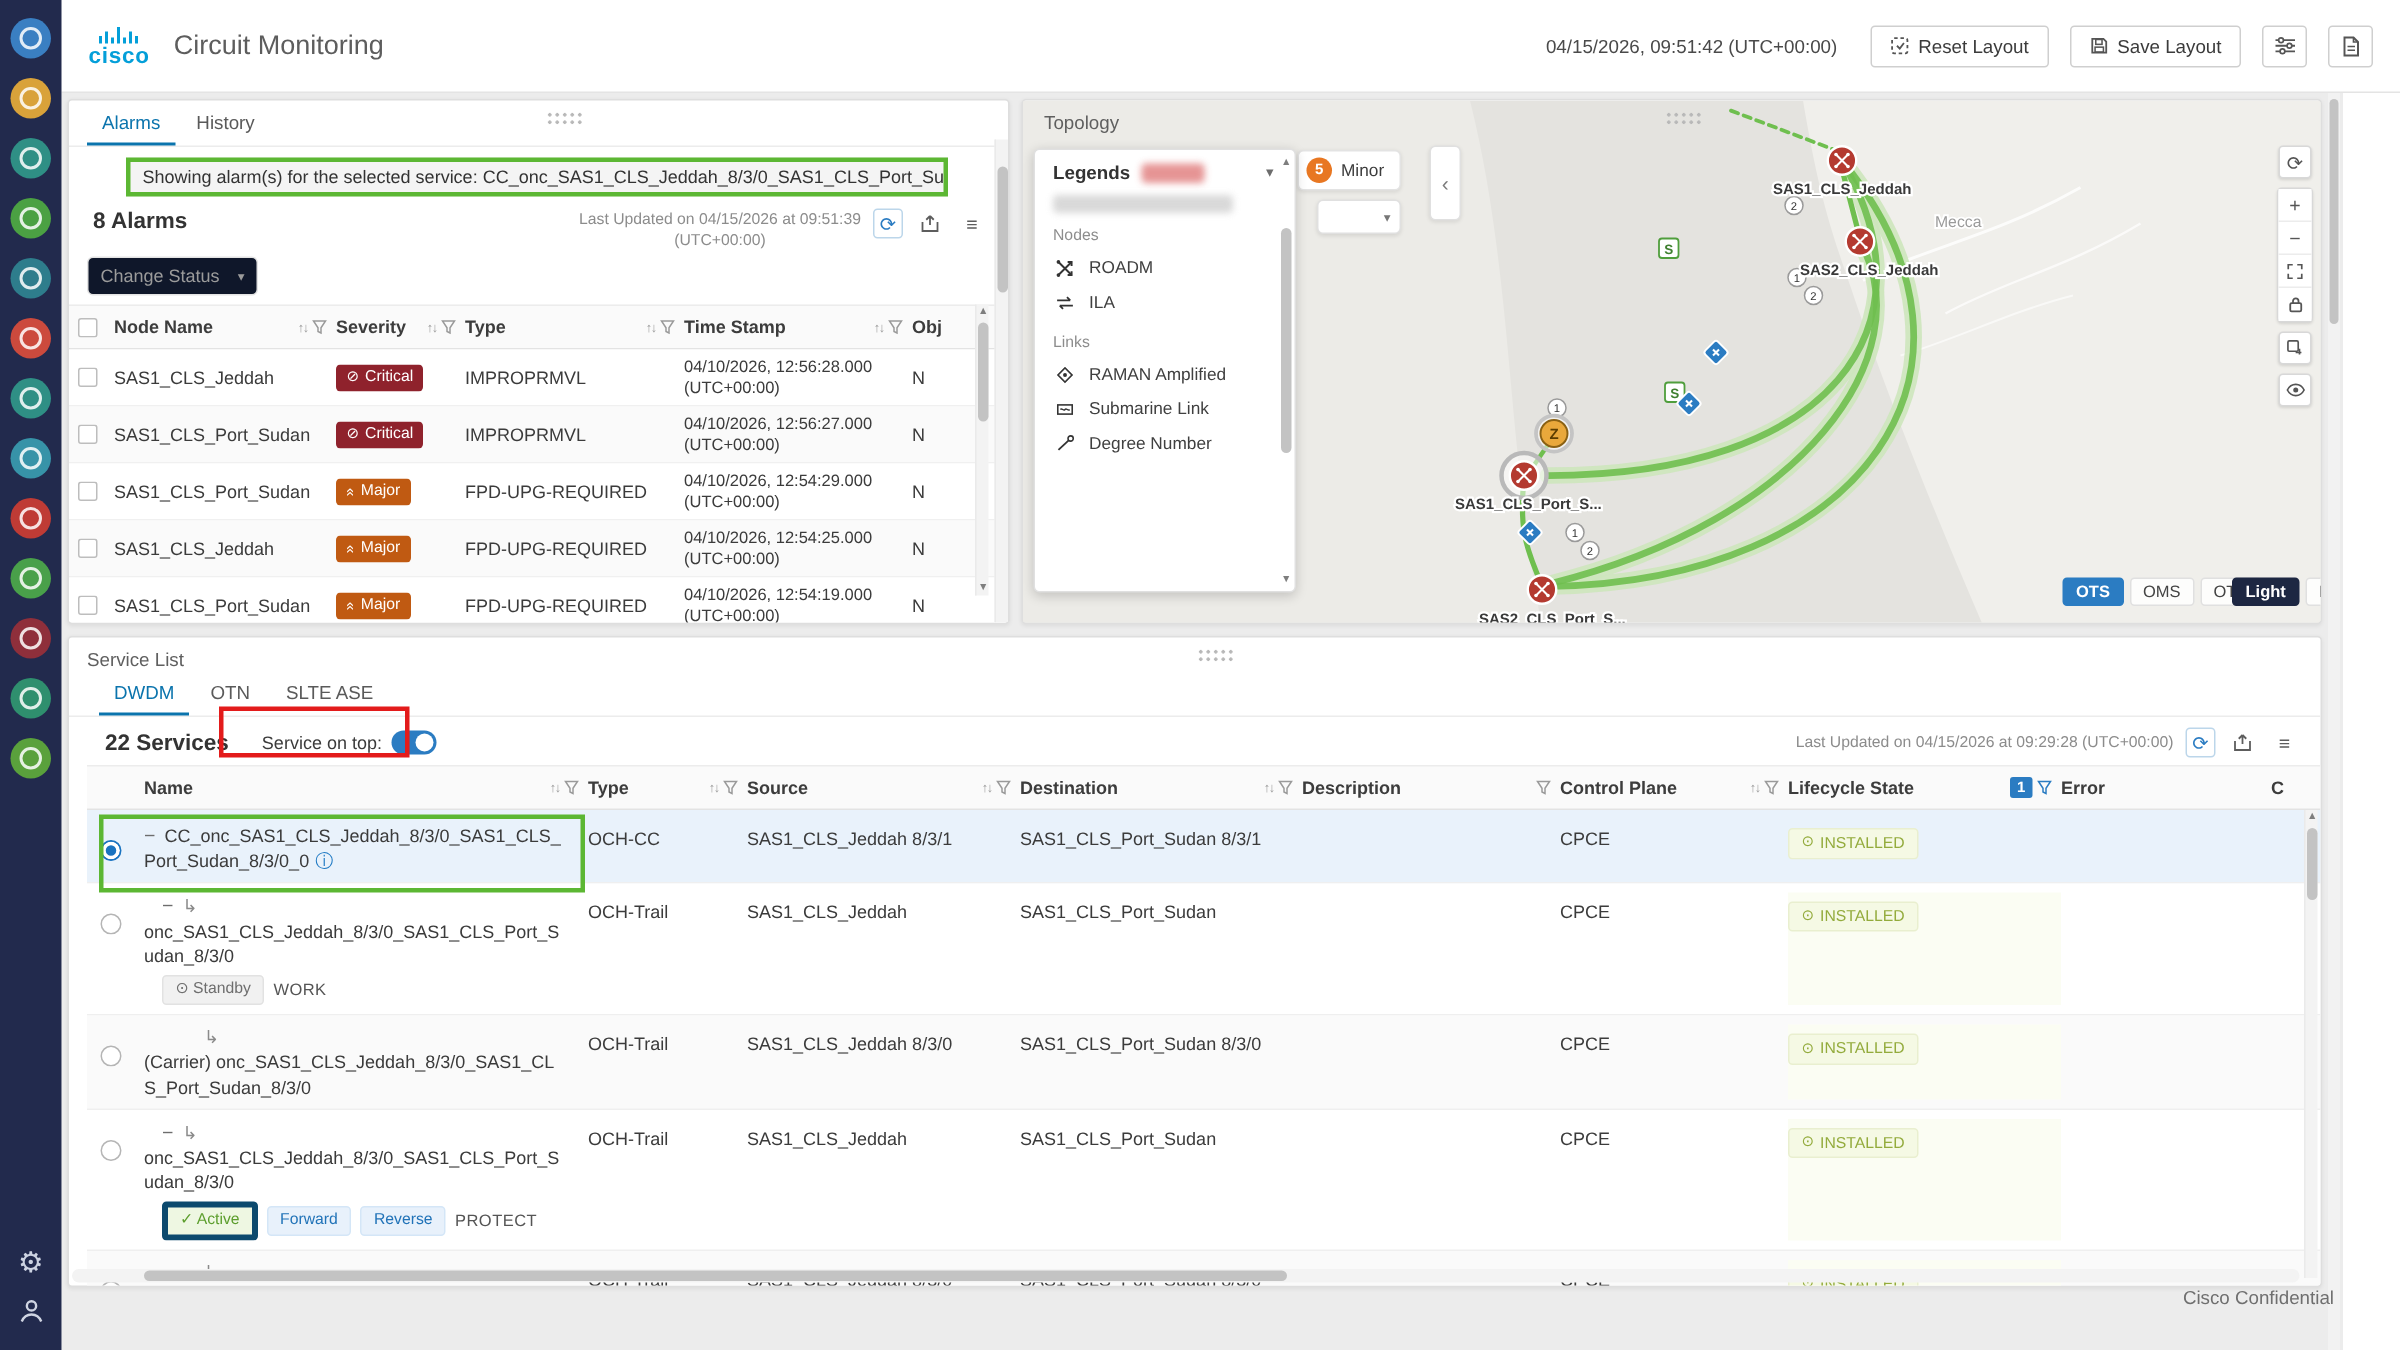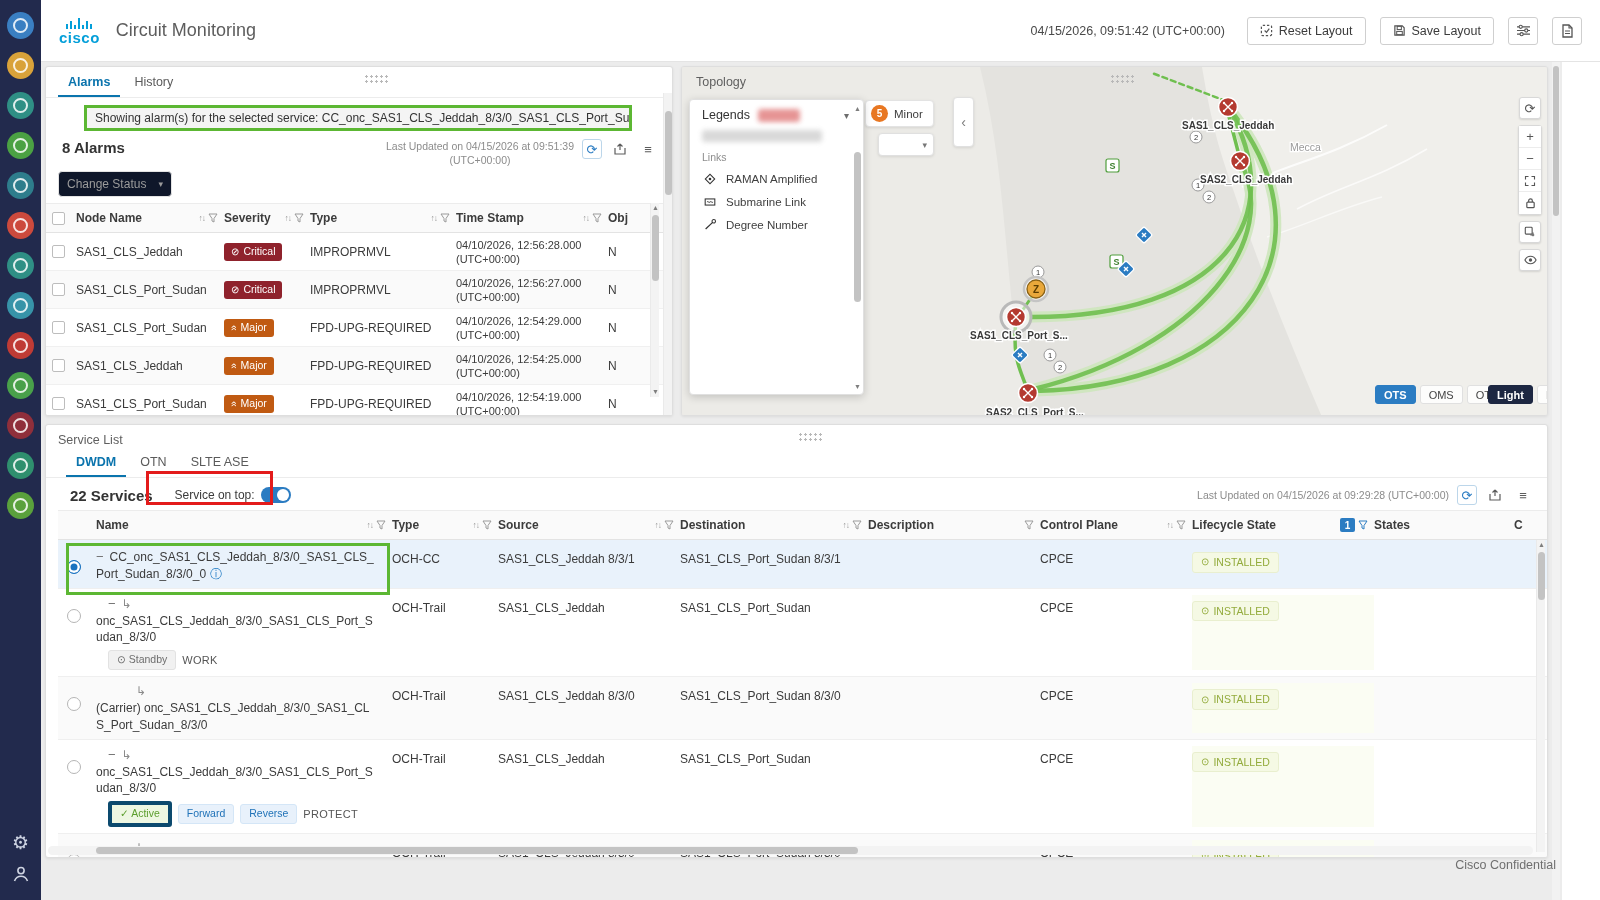--- a/index.html
+++ b/index.html
@@ -28,21 +28,21 @@
 
   
   .panel{position:absolute;background:#fff;border:1px solid #dedede;border-radius:3px;box-shadow:0 1px 3px rgba(0,0,0,.07)}
   .handle{position:absolute;top:7px;width:26px;height:9px;background-image:radial-gradient(#b8b8b8 1px,transparent 1.2px);background-size:5px 5px;cursor:grab}
   .ptitle{font-size:12.5px;color:#5f5f5f}
 
   
   .panel-alarms{left:45px;top:66px;width:628px;height:350px;overflow:hidden}
   .al-tabs{display:flex;gap:4px;padding:4px 12px 0;border-bottom:1px solid #ececec;position:relative}
   .tab{padding:4px 10px 6px;font-size:12.5px;color:#5a5a5a;cursor:pointer;border-bottom:2px solid transparent}
-  .tab.active{color:#0b74ad;font-weight:bold;border-bottom-color:#0b74ad}
+  .tab.active{color:#0b74ad;font-weight:normal;border-bottom-color:#0b74ad}
   .banner{margin:7px 40px 6px 38px;background:#f4f4f4;border:3px solid #5cb733;padding:3px 8px;font-size:12px;color:#333;white-space:nowrap;overflow:hidden}
   .al-meta{display:flex;align-items:flex-start;padding:2px 14px 0 16px}
   .count-lbl{font-size:15px;font-weight:bold;color:#333}
   .meta-right{margin-left:auto;display:flex;align-items:flex-start;gap:8px}
   .updated{font-size:10.5px;color:#8c8c8c;text-align:center;line-height:1.35}
   .mini-ic{width:20px;height:20px;border:1px solid transparent;border-radius:3px;display:inline-flex;align-items:center;justify-content:center;color:#5d5d5d;cursor:pointer;font-size:13px}
   .mini-ic.refresh{border-color:#bcd6ea;color:#2b7cc2}
   .select{height:26px;width:114px;background:#0f172a;border:1px solid #e3e3e3;border-radius:4px;color:#9b9b9b;font-size:12px;display:inline-flex;align-items:center;padding:0 8px;margin:4px 0 6px 12px;cursor:default}
   .select .chev{margin-left:auto;font-size:9px;color:#9b9b9b}
   .a-grid{display:grid;grid-template-columns:30px 148px 86px 146px 152px 40px;align-items:center}
@@ -67,21 +67,21 @@
   .sb-ar{position:absolute;left:0;width:9px;height:10px;font-size:7px;color:#7e7e7e;text-align:center;line-height:10px}
 
   
   .panel-topology{left:681px;top:66px;width:867px;height:350px;overflow:hidden}
   .topo-title{position:absolute;left:14px;top:8px;z-index:6}
   .map{position:absolute;inset:0}
   .map-lbl{font-size:10px;font-weight:bold;fill:#3a3a3a;stroke:#ffffff;stroke-width:3px;paint-order:stroke}
   .map-city{font-size:10.5px;fill:#9a9a9a;stroke:#fff;stroke-width:2.5px;paint-order:stroke}
   .legend{position:absolute;left:7px;top:32px;width:175px;height:296px;background:#fff;border:1px solid #e0e0e0;border-radius:4px;box-shadow:0 2px 8px rgba(0,0,0,.18);z-index:10;padding:8px 14px 8px 12px}
   .lg-head{display:flex;align-items:center;gap:8px}
-  .lg-title{font-weight:normal;font-size:12.5px;color:#333}
+  .lg-title{font-weight:bold;font-size:12.5px;color:#333}
   .lg-chev{margin-left:auto;color:#6d6d6d;font-size:10px;cursor:pointer}
   .redact-pink{width:42px;height:13px;background:#e07a7a;border-radius:3px;filter:blur(2.5px);opacity:.8}
   .redact-bar{width:120px;height:12px;background:#c9c9c9;border-radius:3px;filter:blur(2.5px);opacity:.7;margin:8px 0 2px}
   .lg-label{font-size:10.5px;color:#8d8d8d;margin:9px 0 4px}
   .lg-item{display:flex;align-items:center;gap:8px;height:23px}
   .lg-ic{width:16px;height:16px;display:inline-flex;align-items:center;justify-content:center;flex:none}
   .lg-ic svg{width:14px;height:14px}
   .lg-txt{font-size:11.5px;color:#404040}
   .dot{width:10px;height:10px;border-radius:50%;display:inline-block}
   .dot-green{background:#41a03d}.dot-darkred{background:#8a1f1f}.dot-yellow{background:#e5c522}
@@ -468,20 +468,42 @@
 
   <div class="legend">
     <div class="lg-head">
       <span class="lg-title">Legends</span>
       <span class="redact-pink"></span>
       <span class="lg-chev">▾</span>
     </div>
     <div class="redact-bar"></div>
     <div>
         <div class="lg-sec">
+          <div class="lg-label">Nodes</div>
+          <div class="lg-item">
+            <span class="lg-ic">
+              <svg viewBox="0 0 16 16">
+                <path d="M3 13L13 3M3 3l10 10" stroke="#333" stroke-width="1.5" fill="none"></path>
+                <path d="M10 3h3v3M10 13h3v-3" fill="none" stroke="#333" stroke-width="1.5"></path>
+                <circle cx="3" cy="3" r="1.4" fill="#333"></circle>
+                <circle cx="3" cy="13" r="1.4" fill="#333"></circle>
+              </svg>
+            </span>
+            <span class="lg-txt">ROADM</span>
+          </div>
+          <div class="lg-item">
+            <span class="lg-ic">
+              <svg viewBox="0 0 16 16">
+                <path d="M2 6h10M12 6L9.5 3.5M14 10H4M4 10l2.5 2.5" fill="none" stroke="#333" stroke-width="1.4"></path>
+              </svg>
+            </span>
+            <span class="lg-txt">ILA</span>
+          </div>
+        </div>
+        <div class="lg-sec">
           <div class="lg-label">Links</div>
           <div class="lg-item">
             <span class="lg-ic">
               <svg viewBox="0 0 16 16">
                 <rect x="4.2" y="4.2" width="7.6" height="7.6" transform="rotate(45 8 8)" fill="none" stroke="#333" stroke-width="1.2"></rect>
                 <circle cx="8" cy="8" r="1.5" fill="#333"></circle>
               </svg>
             </span>
             <span class="lg-txt">RAMAN Amplified</span>
           </div>
@@ -648,21 +670,21 @@
       <div class="hcell">
           <span>Lifecycle State</span>
           <span class="lfc-badge" style="margin-left:auto">1</span>
           <span class="funnel">
             <svg width="10" height="10" viewBox="0 0 10 10">
               <path d="M1 1h8L6 5.5V9L4 8V5.5z" fill="none" stroke="#2b7cc2" stroke-width="1"></path>
             </svg>
           </span>
         </div>
       <div class="hcell">
-          <span>States</span>
+          <span>Error</span>
         </div>
       <div class="hcell">
           <span>C</span>
         </div>
     </div>
     <div>
         <div class="s-grid s-row sel">
           <div class="cell c-radio">
             <span class="radio sel"></span>
           </div>

